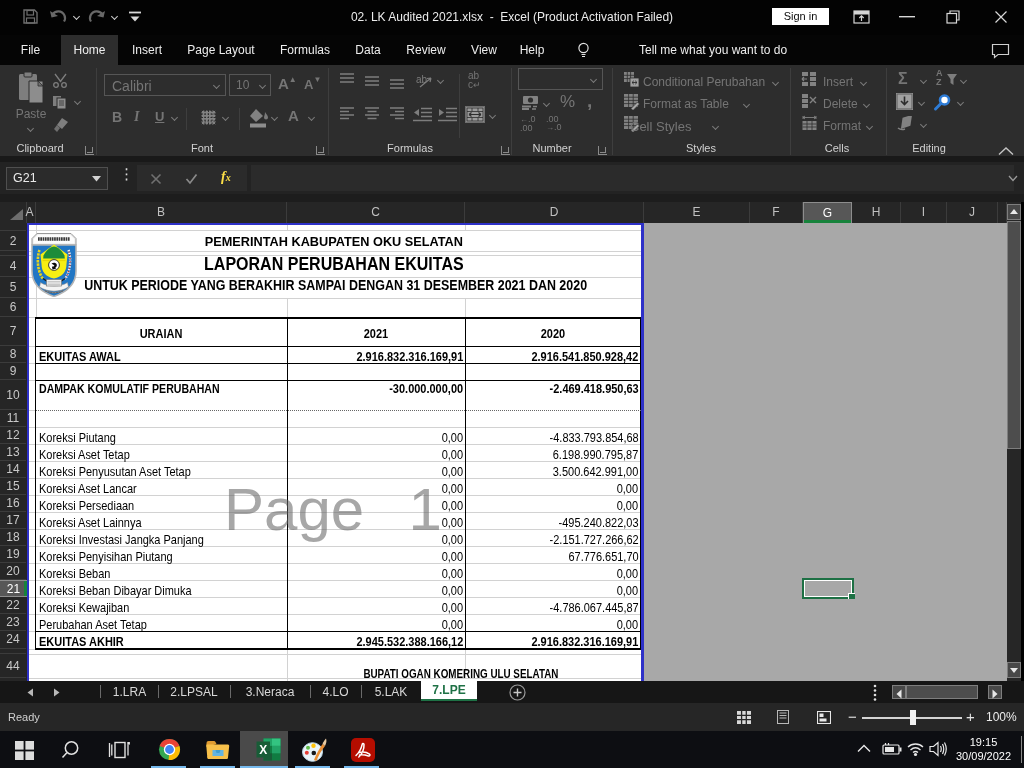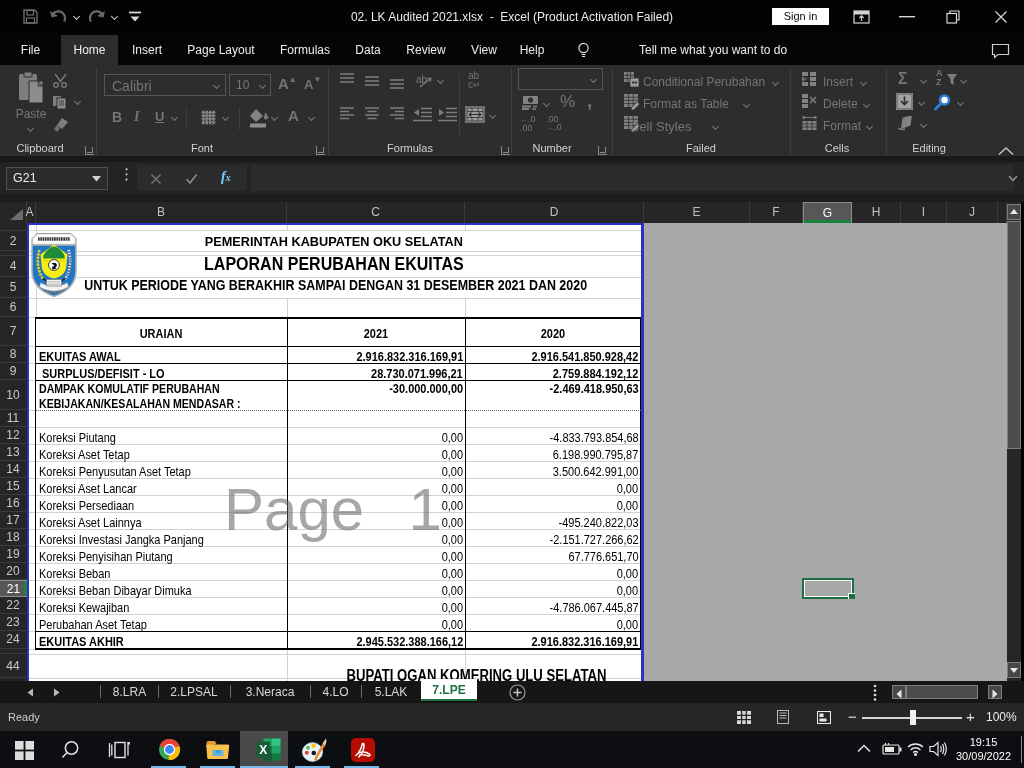--- a/index.html
+++ b/index.html
@@ -255,21 +255,21 @@
   </svg>
   <div class="abs dim" style="left:643px;top:32px;font-size:12px">Format as Table</div>
   <div class="chev" style="left:743px;top:36px"></div>
   <svg class="abs" style="left:623px;top:50px" width="17" height="17" viewBox="0 0 17 17">
     <rect x="1" y="1" width="14" height="13" fill="#828282"></rect>
     <path d="M1 4.2 H15 M1 7.4 H15 M1 10.6 H15 M5.6 1 V14 M10.2 1 V14" stroke="#2d2d2d" stroke-width=".8"></path>
     <path d="M8 15.5 L14.5 9 L16.5 11 L10 17.5 Z" fill="#a8a8a8" stroke="#2d2d2d" stroke-width=".7"></path>
   </svg>
   <div class="abs dim" style="left:630px;top:54px;font-size:13px">Cell Styles</div>
   <div class="chev" style="left:712px;top:58px"></div>
-  <div class="glabel" style="left:671px;width:60px">Failed</div>
+  <div class="glabel" style="left:671px;width:60px">Styles</div>
   <div class="gsep" style="left:790px"></div>
 
   <svg class="abs" style="left:801px;top:6px" width="18" height="17" viewBox="0 0 18 17">
     <rect x="1" y="1" width="6" height="4" fill="#828282"></rect>
       <rect x="9" y="1" width="6" height="4" fill="#828282"></rect>
     <rect x="1" y="11" width="6" height="4" fill="#828282"></rect>
       <rect x="9" y="11" width="6" height="4" fill="#828282"></rect>
     <rect x="9" y="6" width="6" height="4" fill="#828282"></rect>
     <path d="M6 8 H1 M1 8 L3 6 M1 8 L3 10" stroke="#828282" stroke-width="1.2" fill="none"></path>
   </svg>
@@ -331,21 +331,21 @@
     </svg>
   <div class="abs" style="left:119px;top:9px;width:4px;height:16px;color:#d8d8d8;font-size:15px;line-height:5px">⋮</div>
   <div class="abs" style="left:137px;top:3px;width:110px;height:26px;background:#2b2b2b"></div>
   <div class="abs" style="left:251px;top:3px;width:763px;height:26px;background:#2b2b2b"></div>
   <svg class="abs" style="left:150px;top:11px" width="12" height="12" viewBox="0 0 12 12">
       <path d="M1.5 1.5 L10.5 10.5 M10.5 1.5 L1.5 10.5" stroke="#707070" stroke-width="1.6"></path>
     </svg>
   <svg class="abs" style="left:185px;top:11px" width="13" height="12" viewBox="0 0 13 12">
       <path d="M1.5 6 L5 10 L11.5 1.5" stroke="#8a8a8a" stroke-width="1.7" fill="none"></path>
     </svg>
-  <div class="abs" style="left:221px;top:7px;font-size:14px;font-style:italic;color:#7dd3fc;font-family:'Liberation Serif',serif;font-weight:bold">f<span style="font-size:10px">x</span></div>
+  <div class="abs" style="left:221px;top:7px;font-size:14px;font-style:italic;color:#fde047;font-family:'Liberation Serif',serif;font-weight:bold">f<span style="font-size:10px">x</span></div>
   <svg class="abs" style="left:1008px;top:13px" width="10" height="7" viewBox="0 0 10 7">
       <path d="M1 1 L5 5.5 L9 1" stroke="#9a9a9a" stroke-width="1.3" fill="none"></path>
     </svg>
 </div>
 <div class="abs" id="fgap"></div>
 <div class="abs" id="colhdr">
   <svg class="abs" style="left:9px;top:6px" width="15" height="13" viewBox="0 0 15 13">
       <path d="M14 1 L14 12 L1 12 Z" fill="#6d6d6d"></path>
     </svg>
   <div class="abs" style="left:26px;top:0;width:1px;height:21px;background:#3c3c3c"></div>
@@ -460,33 +460,25 @@
   <div class="bk" style="left:8px;top:423px;width:606px;height:2px"></div>
 
   <div class="abs tt" style="left:9px;top:101px;width:251px;font-size:13.4px"><span class="nw">URAIAN</span></div>
   <div class="abs tt" style="left:260px;top:101px;width:178px;font-size:13.4px"><span class="nw">2021</span></div>
   <div class="abs tt" style="left:438px;top:101px;width:176px;font-size:13.4px"><span class="nw">2020</span></div>
   <div class="rowtxt b" style="top:123.5px">
       <span class="lbl">EKUITAS AWAL</span>
       <span class="n1">2.916.832.316.169,91</span>
       <span class="n2">2.916.541.850.928,42</span>
     </div>
-  <div class="rowtxt b" style="top:140.5px">
-      <span class="lbl" style="left:6px">SURPLUS/DEFISIT - LO</span>
-      <span class="n1">28.730.071.996,21</span>
-      <span class="n2">2.759.884.192,12</span>
-    </div>
   <div class="rowtxt b" style="top:156px">
       <span class="lbl" style="transform:scaleX(.79)">DAMPAK KOMULATIF PERUBAHAN</span>
       <span class="n1">-30.000.000,00</span>
       <span class="n2">-2.469.418.950,63</span>
     </div>
-  <div class="rowtxt b" style="top:170.5px">
-      <span class="lbl" style="transform:scaleX(.79)">KEBIJAKAN/KESALAHAN MENDASAR :</span>
-    </div>
   <div class="rowtxt" style="top:204.5px">
       <span class="lbl">Koreksi Piutang</span>
       <span class="n1">0,00</span>
       <span class="n2">-4.833.793.854,68</span>
     </div>
   <div class="rowtxt" style="top:221.5px">
       <span class="lbl">Koreksi Aset Tetap</span>
       <span class="n1">0,00</span>
       <span class="n2">6.198.990.795,87</span>
     </div>
@@ -538,21 +530,21 @@
   <div class="rowtxt" style="top:391.5px">
       <span class="lbl">Perubahan Aset Tetap</span>
       <span class="n1">0,00</span>
       <span class="n2">0,00</span>
     </div>
   <div class="rowtxt b" style="top:409px">
       <span class="lbl">EKUITAS AKHIR</span>
       <span class="n1">2.945.532.388.166,12</span>
       <span class="n2">2.916.832.316.169,91</span>
     </div>
-  <div class="abs tt" style="left:276px;top:441.5px;width:347px;font-size:16px"><span class="nw">BUPATI OGAN KOMERING ULU SELATAN</span></div>
+  <div class="abs tt" style="left:260px;top:441.5px;width:347px;font-size:12px"><span class="nw">BUPATI OGAN KOMERING ULU SELATAN</span></div>
 
   <svg class="abs" style="left:3px;top:8px" width="48" height="64" viewBox="0 0 48 64">
     <path d="M7 0.5 L41 0.5 L46 5.5 L46 12 L2 12 L2 5.5 Z" fill="#e8e8e8" stroke="#9a9a9a" stroke-width="1"></path>
     <path d="M8 1.5 L40 1.5 L44.5 6 L44.5 10.5 L3.5 10.5 L3.5 6 Z" fill="#fdfdfd"></path>
     <path d="M8 6 H40" stroke="#3a3a3a" stroke-width="3.4" stroke-dasharray="1.7 0.6"></path>
     <path d="M2 12 H46 V38 C46 51 38 58.5 24 63.5 C10 58.5 2 51 2 38 Z" fill="#2176c4"></path>
     <path d="M2 12 H46 V38 C46 51 38 58.5 24 63.5 C10 58.5 2 51 2 38 Z" fill="none" stroke="#b4b4b4" stroke-width="1.6"></path>
     <path d="M24 11.5 L37.5 21.5 L36.5 31 C36.5 39 32.5 43.5 24 45.5 C15.5 43.5 11.5 39 11.5 31 L10.5 21.5 Z" fill="#f6ee12"></path>
     <path d="M24 13.5 C20.5 13.5 16 17.5 13.5 22.5 L13.2 25.5 L34.8 25.5 L34.5 22.5 C32 17.5 27.5 13.5 24 13.5 Z" fill="#1d8c3a"></path>
     <path d="M12.5 27.5 H35.5" stroke="#e8d600" stroke-width="1.2"></path>
@@ -590,21 +582,21 @@
   </div>
 </div>
 <div class="abs" id="sheettabs">
   <svg class="abs" style="left:26px;top:7px" width="8" height="9" viewBox="0 0 8 9">
       <path d="M7 0.5 L1.5 4.5 L7 8.5 Z" fill="#b8b8b8"></path>
     </svg>
   <svg class="abs" style="left:53px;top:7px" width="8" height="9" viewBox="0 0 8 9">
       <path d="M1 0.5 L6.5 4.5 L1 8.5 Z" fill="#b8b8b8"></path>
     </svg>
   <div class="tsep" style="left:100px"></div>
-  <div class="tab" style="left:101px;width:57px">8.LRA</div>
+  <div class="tab" style="left:101px;width:57px">1.LRA</div>
   <div class="tsep" style="left:158px"></div>
   <div class="tab" style="left:158px;width:72px">2.LPSAL</div>
   <div class="tsep" style="left:230px"></div>
   <div class="tab" style="left:230px;width:80px">3.Neraca</div>
   <div class="tsep" style="left:310px"></div>
   <div class="tab" style="left:310px;width:51px">4.LO</div>
   <div class="tsep" style="left:361px"></div>
   <div class="tab" style="left:361px;width:60px">5.LAK</div>
   <div class="tab" style="left:421px;top:-2px;width:56px;background:#fff;color:#1e7145;font-weight:bold;height:22px;line-height:22px;border-bottom:2.5px solid #1e7145">7.LPE</div>
   <svg class="abs" style="left:509px;top:3px" width="17" height="17" viewBox="0 0 17 17">

